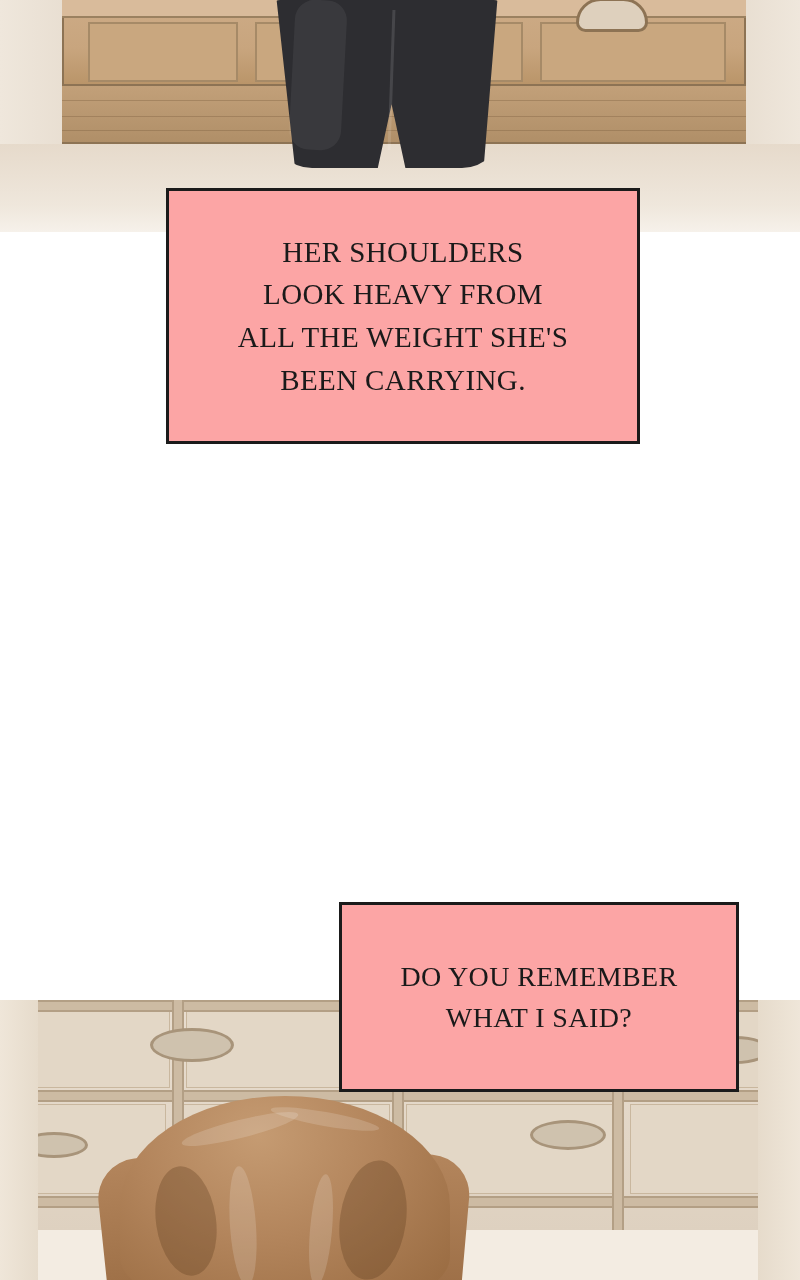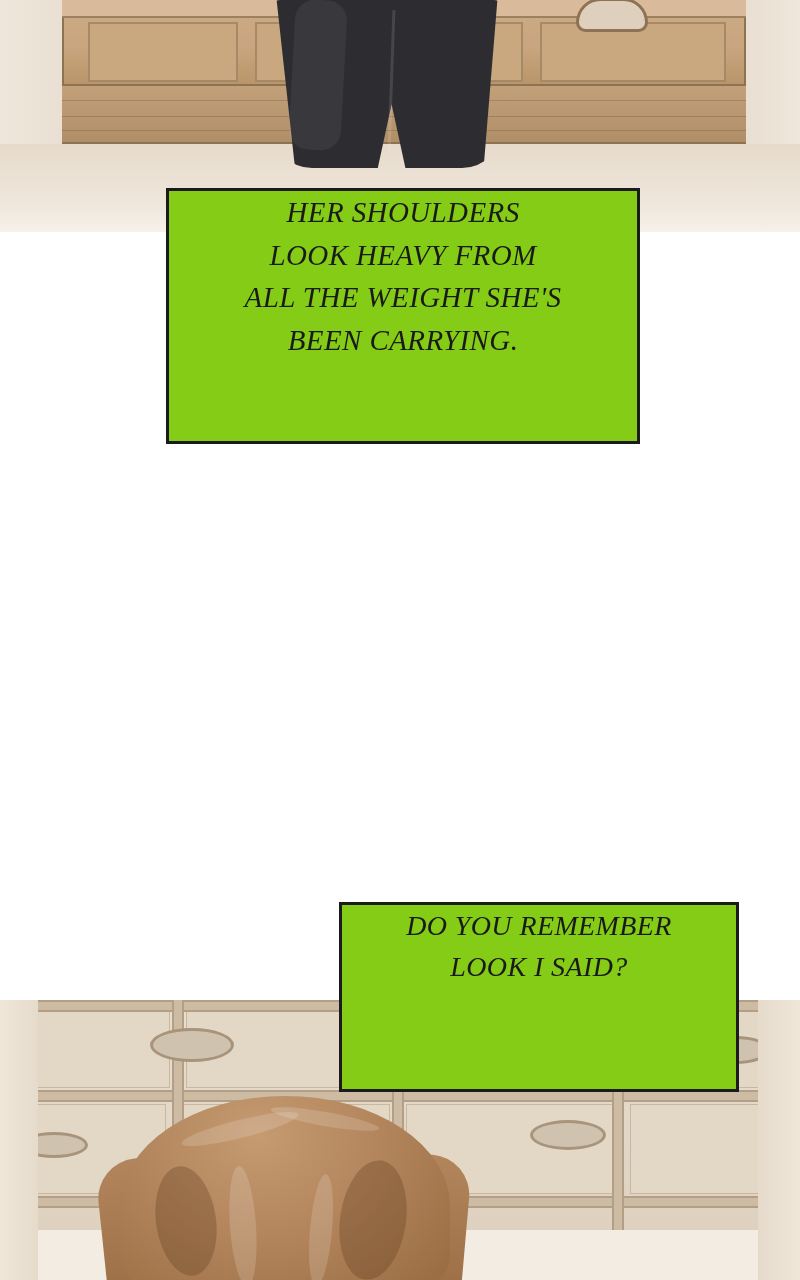--- a/index.html
+++ b/index.html
@@ -277,27 +277,26 @@
     width: 88px;
     height: 155px;
     background: linear-gradient(180deg, #b3855c 0%, #996b43 100%);
     border-radius: 20px 40px 30px 20px;
     transform: rotate(5deg);
   }
 
   
   .bubble {
     position: absolute;
-    background: #84cc16;
+    background: #fca5a5;
     border: 3px solid #1b1b1b;
     box-sizing: border-box;
     display: flex;
-    align-items: flex-start;
+    align-items: center;
     justify-content: center;
-    font-style: italic;
   }
   .bubble p {
     margin: 0;
     text-align: center;
     color: #1a1a1a;
     font-family: "Liberation Serif", serif;
     font-size: 29px;
     line-height: 1.47;
     letter-spacing: 0.4px;
     white-space: pre-line;
@@ -395,16 +394,16 @@
 
   <div class="bubble" id="bubble-1">
     <p>HER SHOULDERS
 LOOK HEAVY FROM
 ALL THE WEIGHT SHE'S
 BEEN CARRYING.</p>
   </div>
 
   <div class="bubble" id="bubble-2">
     <p>DO YOU REMEMBER
-LOOK I SAID?</p>
+WHAT I SAID?</p>
   </div>
 
 </div>
 
 </body></html>

